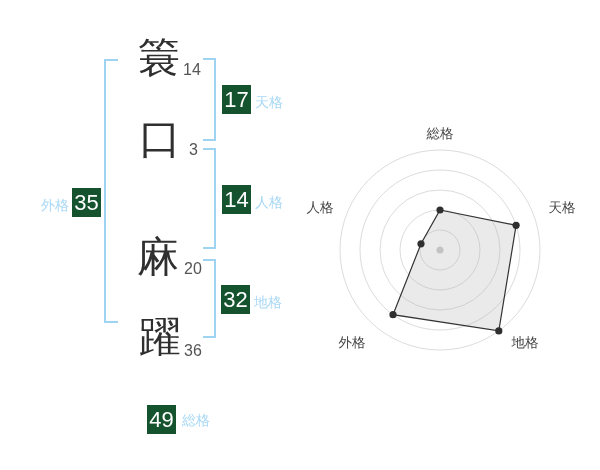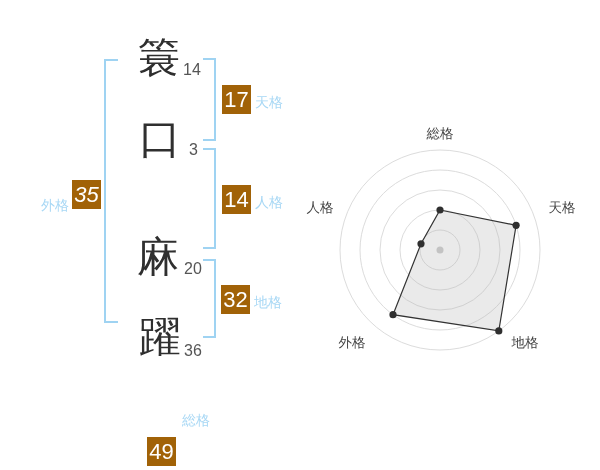--- a/index.html
+++ b/index.html
@@ -40,27 +40,27 @@
     border-top:2px solid #9fd3f2;border-bottom:2px solid #9fd3f2;border-left:2px solid #9fd3f2;
   }
   .br-tenkaku{left:203px;top:58px;height:83px;}
   .br-jinkaku{left:203px;top:148px;height:101px;}
   .br-chikaku{left:203px;top:259px;height:79px;}
   .br-gaikaku{left:104px;top:59px;height:264px;}
 
   
   .badge{
     position:absolute;width:29px;height:29px;line-height:29px;
-    background:#a16207;color:#ffffff;font-size:22px;text-align:center;
+    background:#14532d;color:#ffffff;font-size:22px;text-align:center;
   }
   .badge-tenkaku{left:222px;top:85px;}
   .badge-jinkaku{left:222px;top:185px;}
   .badge-chikaku{left:221px;top:285px;}
-  .badge-gaikaku{left:72px;top:180px;font-style:italic;}
-  .badge-soukaku{left:147px;top:405px;margin-top:32px;}
+  .badge-gaikaku{left:72px;top:188px;}
+  .badge-soukaku{left:147px;top:405px;}
 
   
   .kaku-label{
     position:absolute;font-size:14px;line-height:15px;color:#a8d8f5;white-space:nowrap;
   }
   .kl-tenkaku{left:255px;top:95px;}
   .kl-jinkaku{left:255px;top:195px;}
   .kl-chikaku{left:254px;top:295px;}
   .kl-gaikaku{left:41px;top:198px;}
   .kl-soukaku{left:182px;top:413px;}

